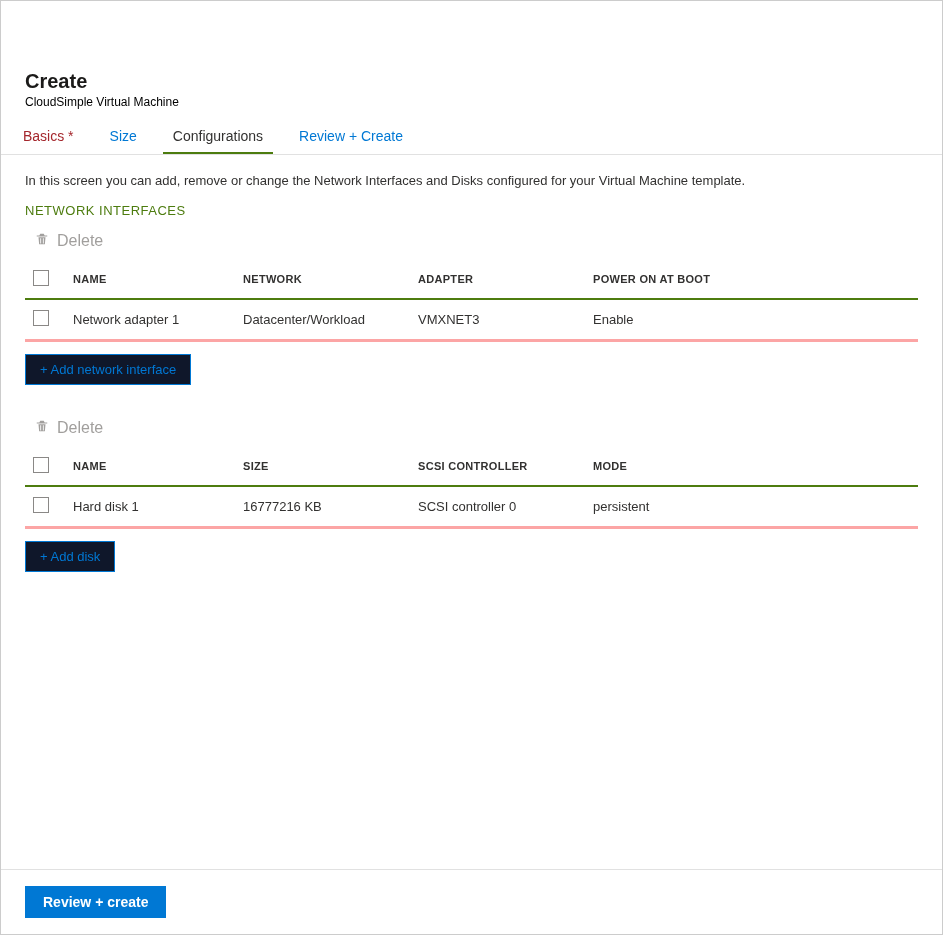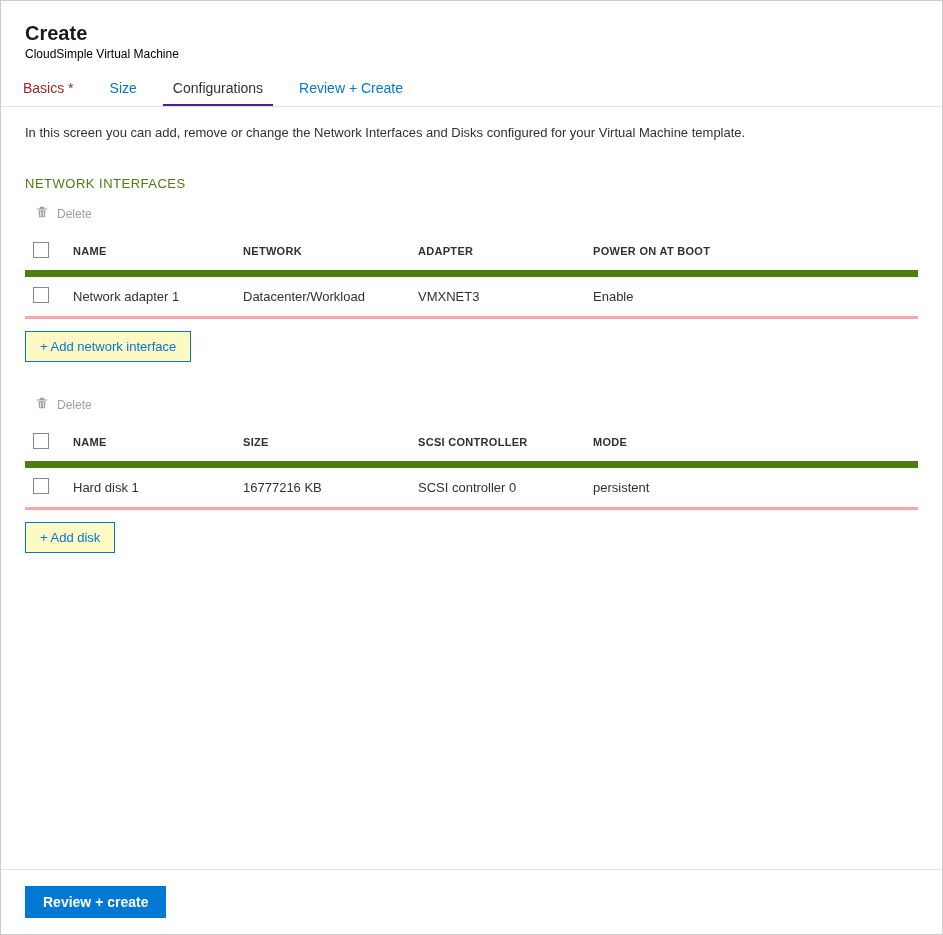--- a/index.html
+++ b/index.html
@@ -12,20 +12,21 @@
   .page {
     width: 943px;
     height: 935px;
     border: 1px solid #cccccc;
     display: flex;
     flex-direction: column;
     overflow: hidden;
   }
   .header {
     padding: 21px 24px 10px 24px;
+    margin-top: 48px;
   }
   .header h1 {
     font-size: 20px;
     font-weight: 600;
     color: #1b1a19;
   }
   .header .subtitle {
     font-size: 12px;
     color: #000000;
     margin-top: 2px;
@@ -47,85 +48,85 @@
     margin-right: 12px;
     position: relative;
   }
   .tab.modified { color: #a4262c; }
   .tab.modified::after {
     content: " *";
     color: #a4262c;
   }
   .tab.active {
     color: #323130;
-    border-bottom: 2px solid #4c1d95;
+    border-bottom: 2px solid #4d7c0f;
   }
   .content {
     padding: 18px 24px;
     flex: 1;
     overflow: auto;
   }
   .description {
     font-size: 13px;
     color: #323130;
-    margin-bottom: 36px;
+    margin-bottom: 15px;
   }
   .section-heading {
     font-size: 13px;
     letter-spacing: 0.5px;
     color: #4d7c0f;
     margin-bottom: 14px;
     text-transform: uppercase;
     font-weight: 400;
   }
   .delete-row {
     display: flex;
     align-items: center;
     gap: 8px;
     color: #a19f9d;
-    font-size: 12px;
+    font-size: 16px;
     margin-bottom: 10px;
     padding-left: 10px;
   }
   .delete-row .trash-icon svg { width: 14px; height: 14px; fill: #a19f9d; }
   .table {
     width: 100%;
     border-collapse: collapse;
   }
   .table th, .table td {
     text-align: left;
     padding: 10px 8px;
     font-size: 13px;
     vertical-align: middle;
   }
   .table th {
     font-size: 11px;
     font-weight: 700;
     color: #323130;
-    border-bottom: 7px solid #4d7c0f;
+    border-bottom: 2px solid #4d7c0f;
     text-transform: uppercase;
     letter-spacing: 0.3px;
   }
   .table thead tr { border-bottom: 1px solid #e1e1e1; }
   .table tbody tr { border-bottom: 3px solid #fca5a5; }
   .col-check { width: 40px; }
   .col-name { width: 170px; }
   .col-c2 { width: 175px; }
   .col-c3 { width: 175px; }
   .checkbox {
     width: 16px; height: 16px;
     border: 1px solid #8a8886;
     display: inline-block;
     cursor: pointer;
     background: #fff;
   }
   .add-btn {
     border: 1px solid #0078d4;
     color: #0078d4;
-    background: #fef9c3;
+    background: #0f172a;
     font-size: 13px;
     padding: 7px 14px;
     cursor: pointer;
     margin-top: 12px;
     display: inline-block;
   }
   .section {
     margin-bottom: 34px;
   }
   .footer {

